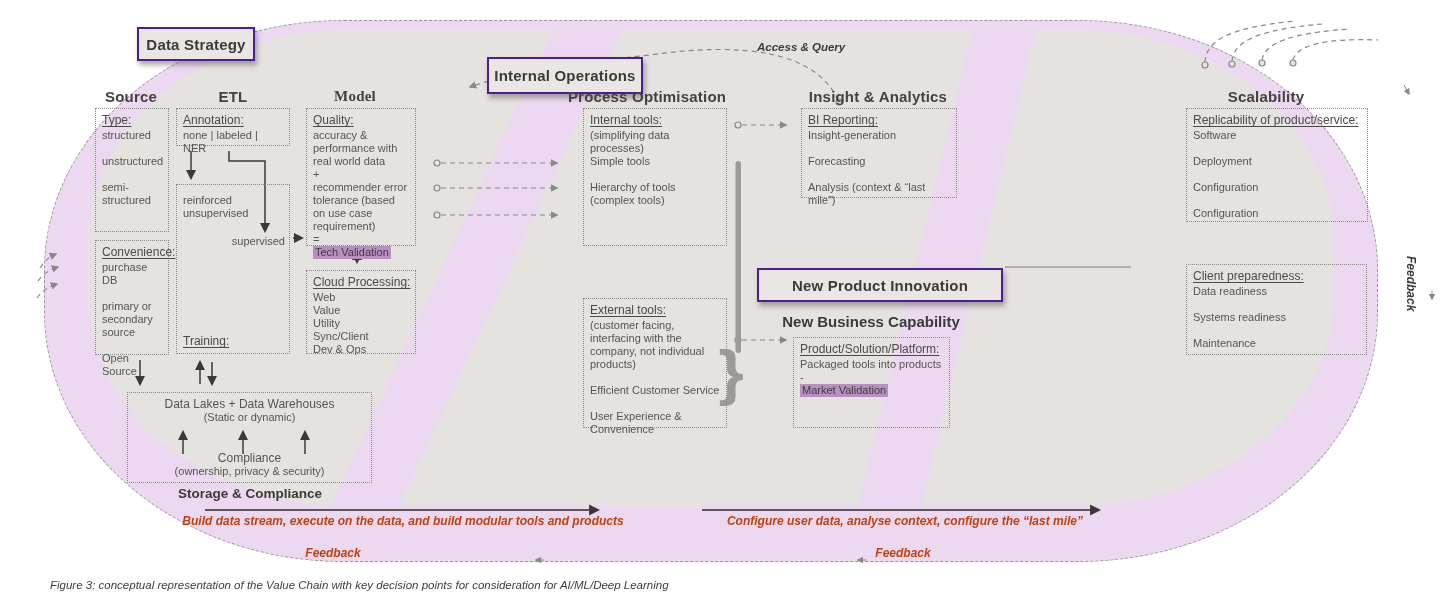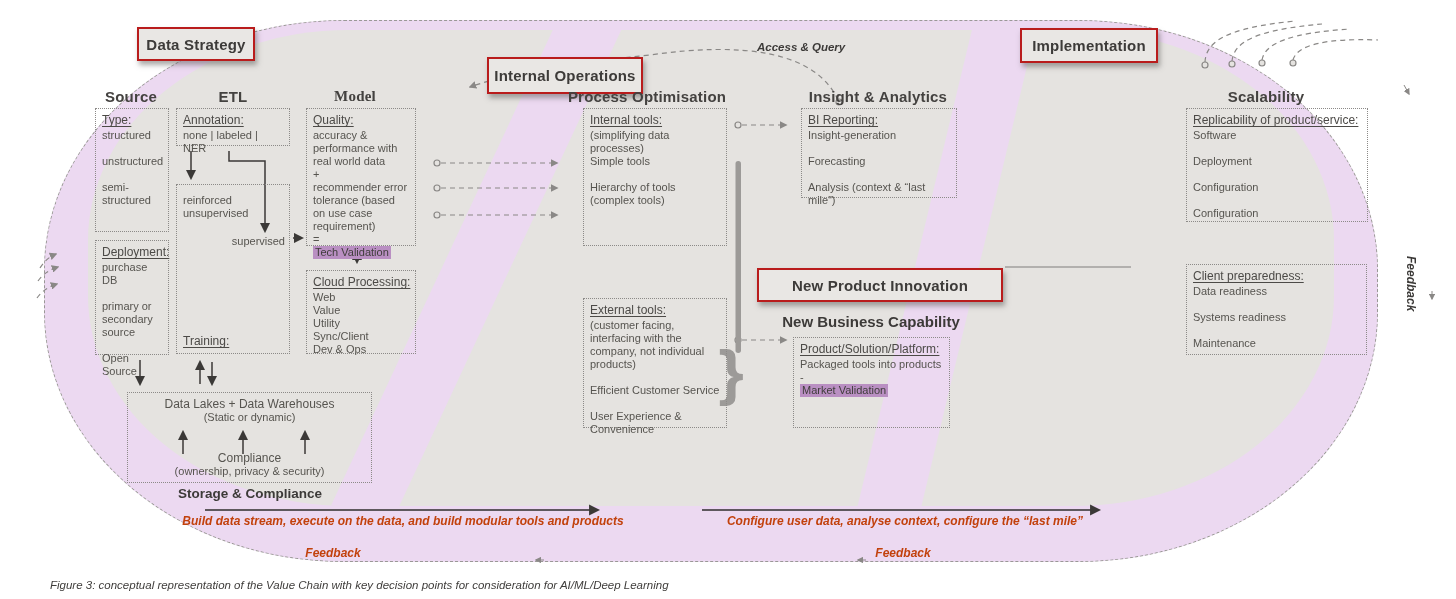--- a/index.html
+++ b/index.html
@@ -10,21 +10,21 @@
   .outer{position:absolute;left:44px;top:20px;width:1334px;height:542px;
     background:#ecd9f1;border:1.5px dashed #9a9896;border-radius:300px/250px;box-sizing:border-box;}
   .inner{position:absolute;left:88px;top:30px;width:1246px;height:476px;
     background:#e5e3e0;border-radius:260px/210px;overflow:hidden;}
   .stripe{position:absolute;top:-30px;width:62px;height:620px;background:#ecd9f1;}
   .s1{left:482px;transform:rotate(25deg);transform-origin:top center;}
   .s2{left:892px;transform:rotate(13.5deg);transform-origin:top center;}
 
   svg.lay{position:absolute;left:0;top:0;pointer-events:none;}
 
-  .tile{position:absolute;background:#e9e7e4;border:2px solid #b91c1c;
+  .tile{position:absolute;background:#e9e7e4;border:2px solid #4c1d95;
     box-shadow:2px 4px 5px rgba(90,88,86,.5);font-weight:bold;font-size:15px;color:#3d3b39;
     display:flex;align-items:center;justify-content:center;box-sizing:border-box;letter-spacing:.2px;}
 
   .col-h{position:absolute;font-weight:bold;font-size:15px;color:#444240;text-align:center;letter-spacing:.2px;}
 
   .dbox{position:absolute;border:1.2px dotted #8c8a88;color:#56544f;font-size:11px;line-height:13px;
     padding:5px 6px;box-sizing:border-box;}
   .dbox .title{font-size:12px;text-decoration:underline;text-underline-offset:2px;
     margin-bottom:2px;white-space:nowrap;color:#4c4a47;}
   .line{min-height:13px;}
@@ -121,23 +121,20 @@
   </svg>
 
   <div class="brace">}</div>
 
   <div class="tile" style="left:137px;top:27px;width:118px;height:34px;">
       <span>Data Strategy</span>
     </div>
   <div class="tile" style="left:487px;top:26px;width:156px;height:37px;margin-top:31px;">
       <span>Internal Operations</span>
     </div>
-  <div class="tile" style="left:1020px;top:28px;width:138px;height:35px;">
-      <span>Implementation</span>
-    </div>
   <div class="tile" style="left:757px;top:268px;width:246px;height:34px;">
       <span>New Product Innovation</span>
     </div>
 
   <div class="abs bold-lbl ital" style="left:757px;top:41px;font-size:11.5px;">Access &amp; Query</div>
 
   <div class="col-h" style="left:91px;top:88px;width:80px;">Source</div>
   <div class="col-h" style="left:193px;top:88px;width:80px;">ETL</div>
   <div class="col-h" style="left:315px;top:88px;width:80px;font-family:Liberation Serif, serif;">Model</div>
   <div class="col-h" style="left:567px;top:88px;width:160px;">Process Optimisation</div>
@@ -148,21 +145,21 @@
     <div class="title">Type:</div>
     <div>
         <div class="line">structured</div>
         <div class="line"></div>
         <div class="line">unstructured</div>
         <div class="line"></div>
         <div class="line">semi-structured</div>
       </div>
   </div>
   <div class="dbox" style="left:95px;top:240px;width:74px;height:115px;">
-    <div class="title">Deployment:</div>
+    <div class="title">Convenience:</div>
     <div>
         <div class="line">purchase DB</div>
         <div class="line"></div>
         <div class="line">primary or</div>
         <div class="line">secondary</div>
         <div class="line">source</div>
         <div class="line"></div>
         <div class="line">Open Source</div>
       </div>
   </div>

